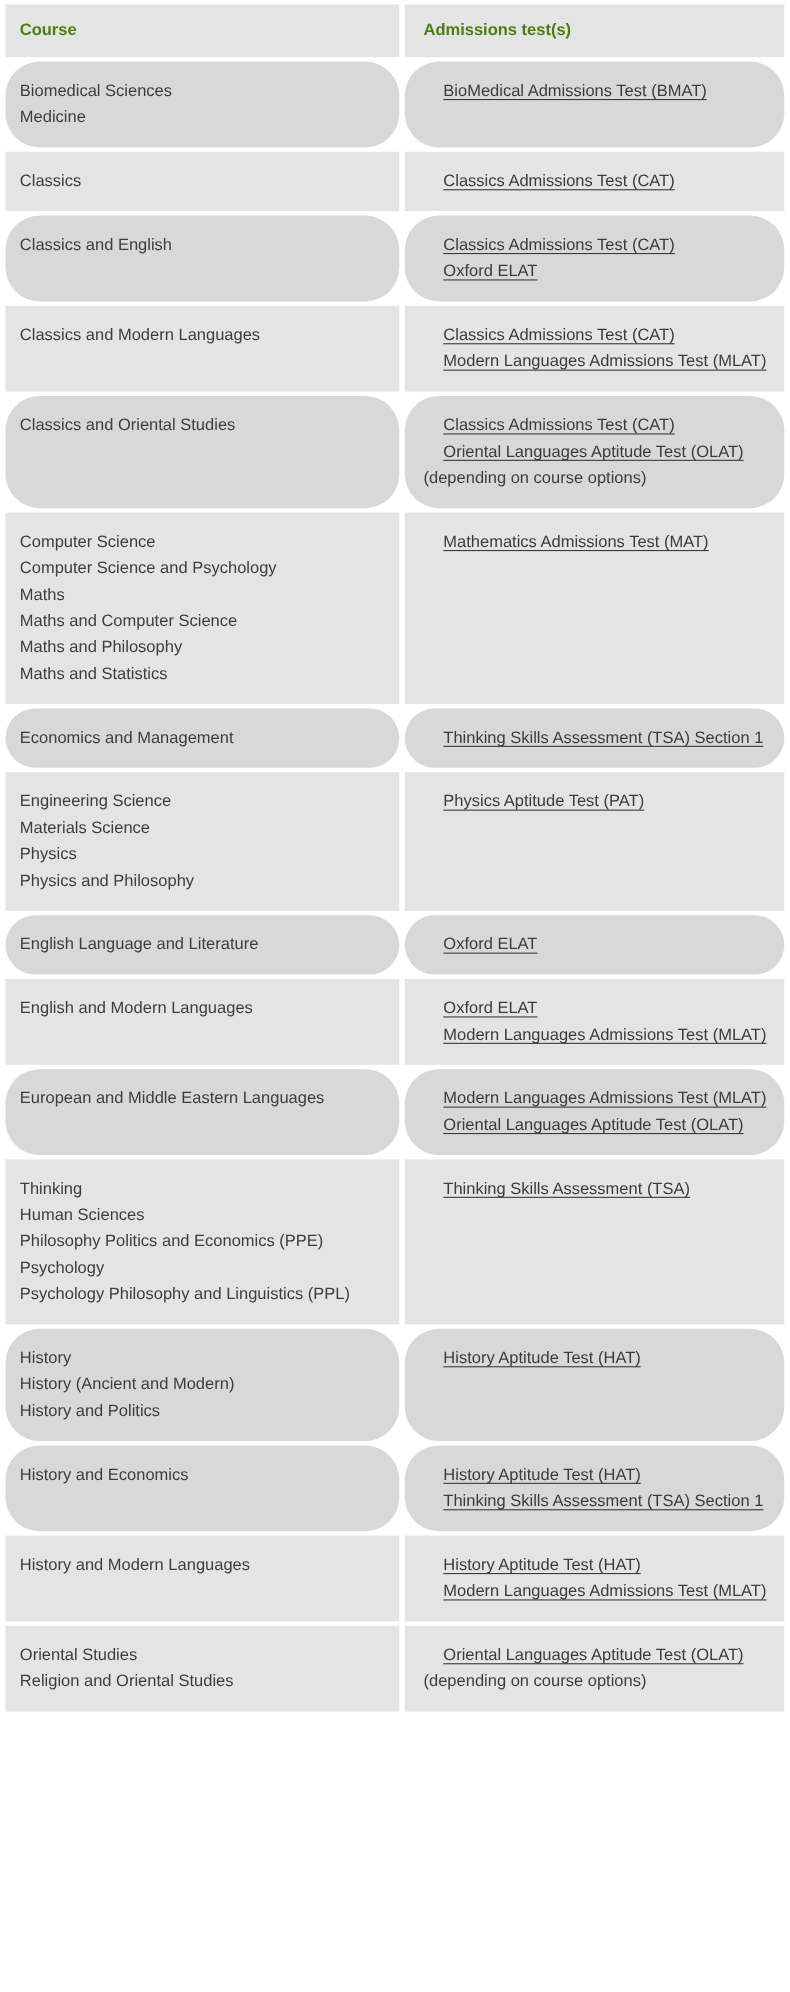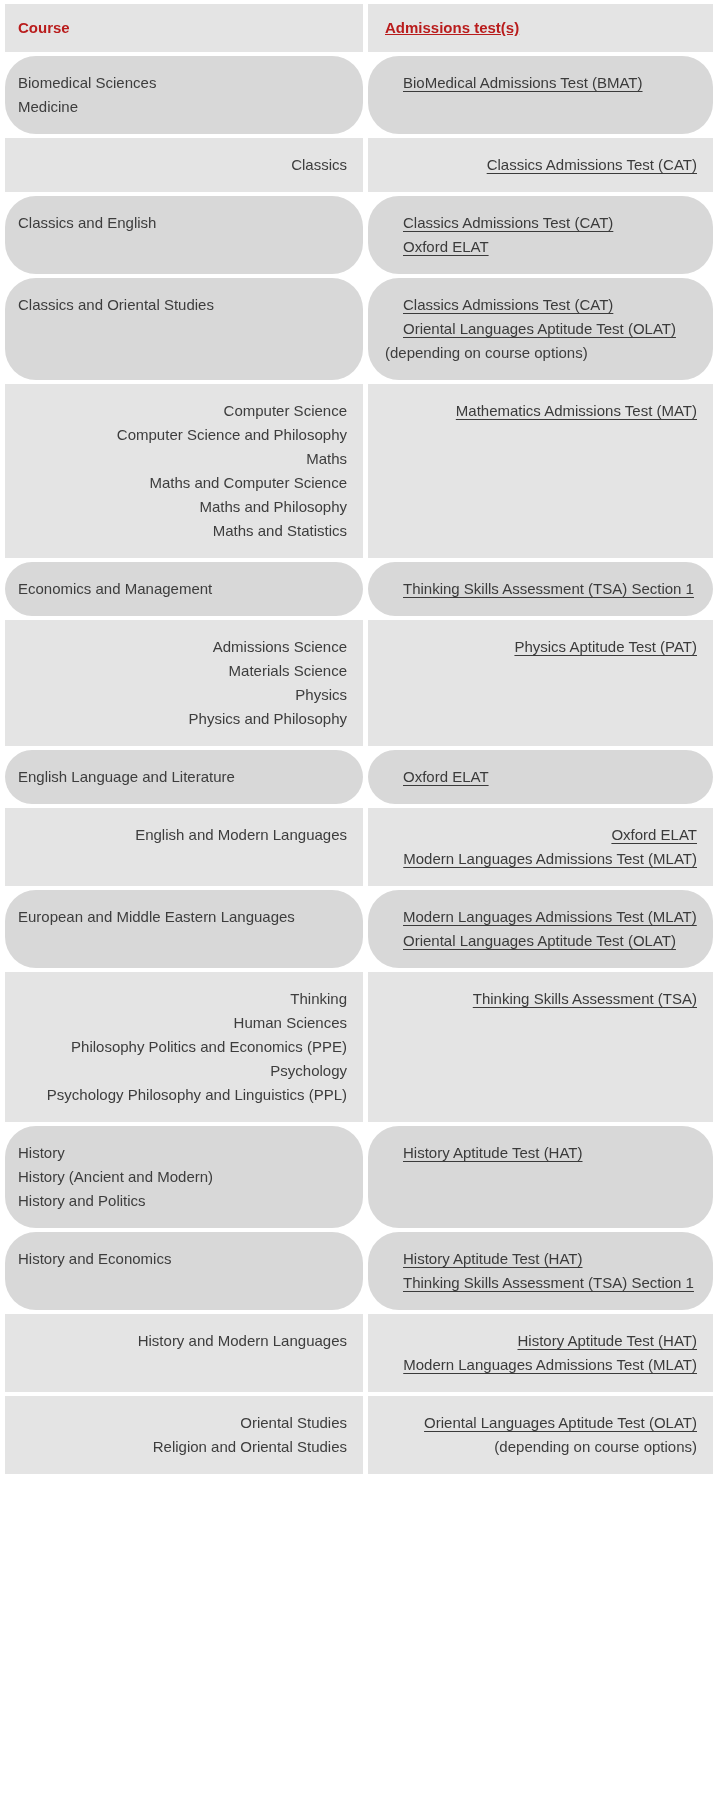--- a/index.html
+++ b/index.html
@@ -23,28 +23,28 @@
     table-layout:fixed;
     border-collapse:separate;
     border-spacing:5px 4px;
   }
   col.course-col{width:358px;}
   col.tests-col{width:345px;}
   th,td{vertical-align:top;text-align:left;}
   th{
     background:var(--header-bg);
     font-weight:bold;
-    color:#b91c1c;
+    color:#4d7c0f;
     padding:12px 16px 12px 13px;
   }
-  th.col-tests{padding-left:17px;text-decoration:underline;}
+  th.col-tests{padding-left:17px;}
   td{padding:15px 16px 15px 13px;}
   td.col-tests{padding-left:17px;}
   tr.dark td{background:var(--row-dark);border-radius:31px;}
-  tr.light td{background:var(--row-light);text-align:right;}
+  tr.light td{background:var(--row-light);}
   .line{white-space:nowrap;}
   a.test-link{
     color:var(--link);
     text-decoration:underline;
     text-decoration-thickness:1px;
     text-underline-offset:3px;
     margin-left:18px;
   }
 </style>
 </head>
@@ -81,54 +81,63 @@
       </tr>
       <tr class="dark">
         <td class="col-course">
           <div class="line">Classics and English</div>
         </td>
         <td class="col-tests">
           <div class="line"><a class="test-link" href="#">Classics Admissions Test (CAT)</a></div>
           <div class="line"><a class="test-link" href="#">Oxford ELAT</a></div>
         </td>
       </tr>
+      <tr class="light">
+        <td class="col-course">
+          <div class="line">Classics and Modern Languages</div>
+        </td>
+        <td class="col-tests">
+          <div class="line"><a class="test-link" href="#">Classics Admissions Test (CAT)</a></div>
+          <div class="line"><a class="test-link" href="#">Modern Languages Admissions Test (MLAT)</a></div>
+        </td>
+      </tr>
       <tr class="dark">
         <td class="col-course">
           <div class="line">Classics and Oriental Studies</div>
         </td>
         <td class="col-tests">
           <div class="line"><a class="test-link" href="#">Classics Admissions Test (CAT)</a></div>
           <div class="line"><a class="test-link" href="#">Oriental Languages Aptitude Test (OLAT)</a></div>
           <div class="line">(depending on course options)</div>
         </td>
       </tr>
       <tr class="light">
         <td class="col-course">
           <div class="line">Computer Science</div>
-          <div class="line">Computer Science and Philosophy</div>
+          <div class="line">Computer Science and Psychology</div>
           <div class="line">Maths</div>
           <div class="line">Maths and Computer Science</div>
           <div class="line">Maths and Philosophy</div>
           <div class="line">Maths and Statistics</div>
         </td>
         <td class="col-tests">
           <div class="line"><a class="test-link" href="#">Mathematics Admissions Test (MAT)</a></div>
         </td>
       </tr>
       <tr class="dark">
         <td class="col-course">
           <div class="line">Economics and Management</div>
         </td>
         <td class="col-tests">
           <div class="line"><a class="test-link" href="#">Thinking Skills Assessment (TSA) Section 1</a></div>
         </td>
       </tr>
       <tr class="light">
         <td class="col-course">
-          <div class="line">Admissions Science</div>
+          <div class="line">Engineering Science</div>
           <div class="line">Materials Science</div>
           <div class="line">Physics</div>
           <div class="line">Physics and Philosophy</div>
         </td>
         <td class="col-tests">
           <div class="line"><a class="test-link" href="#">Physics Aptitude Test (PAT)</a></div>
         </td>
       </tr>
       <tr class="dark">
         <td class="col-course">

